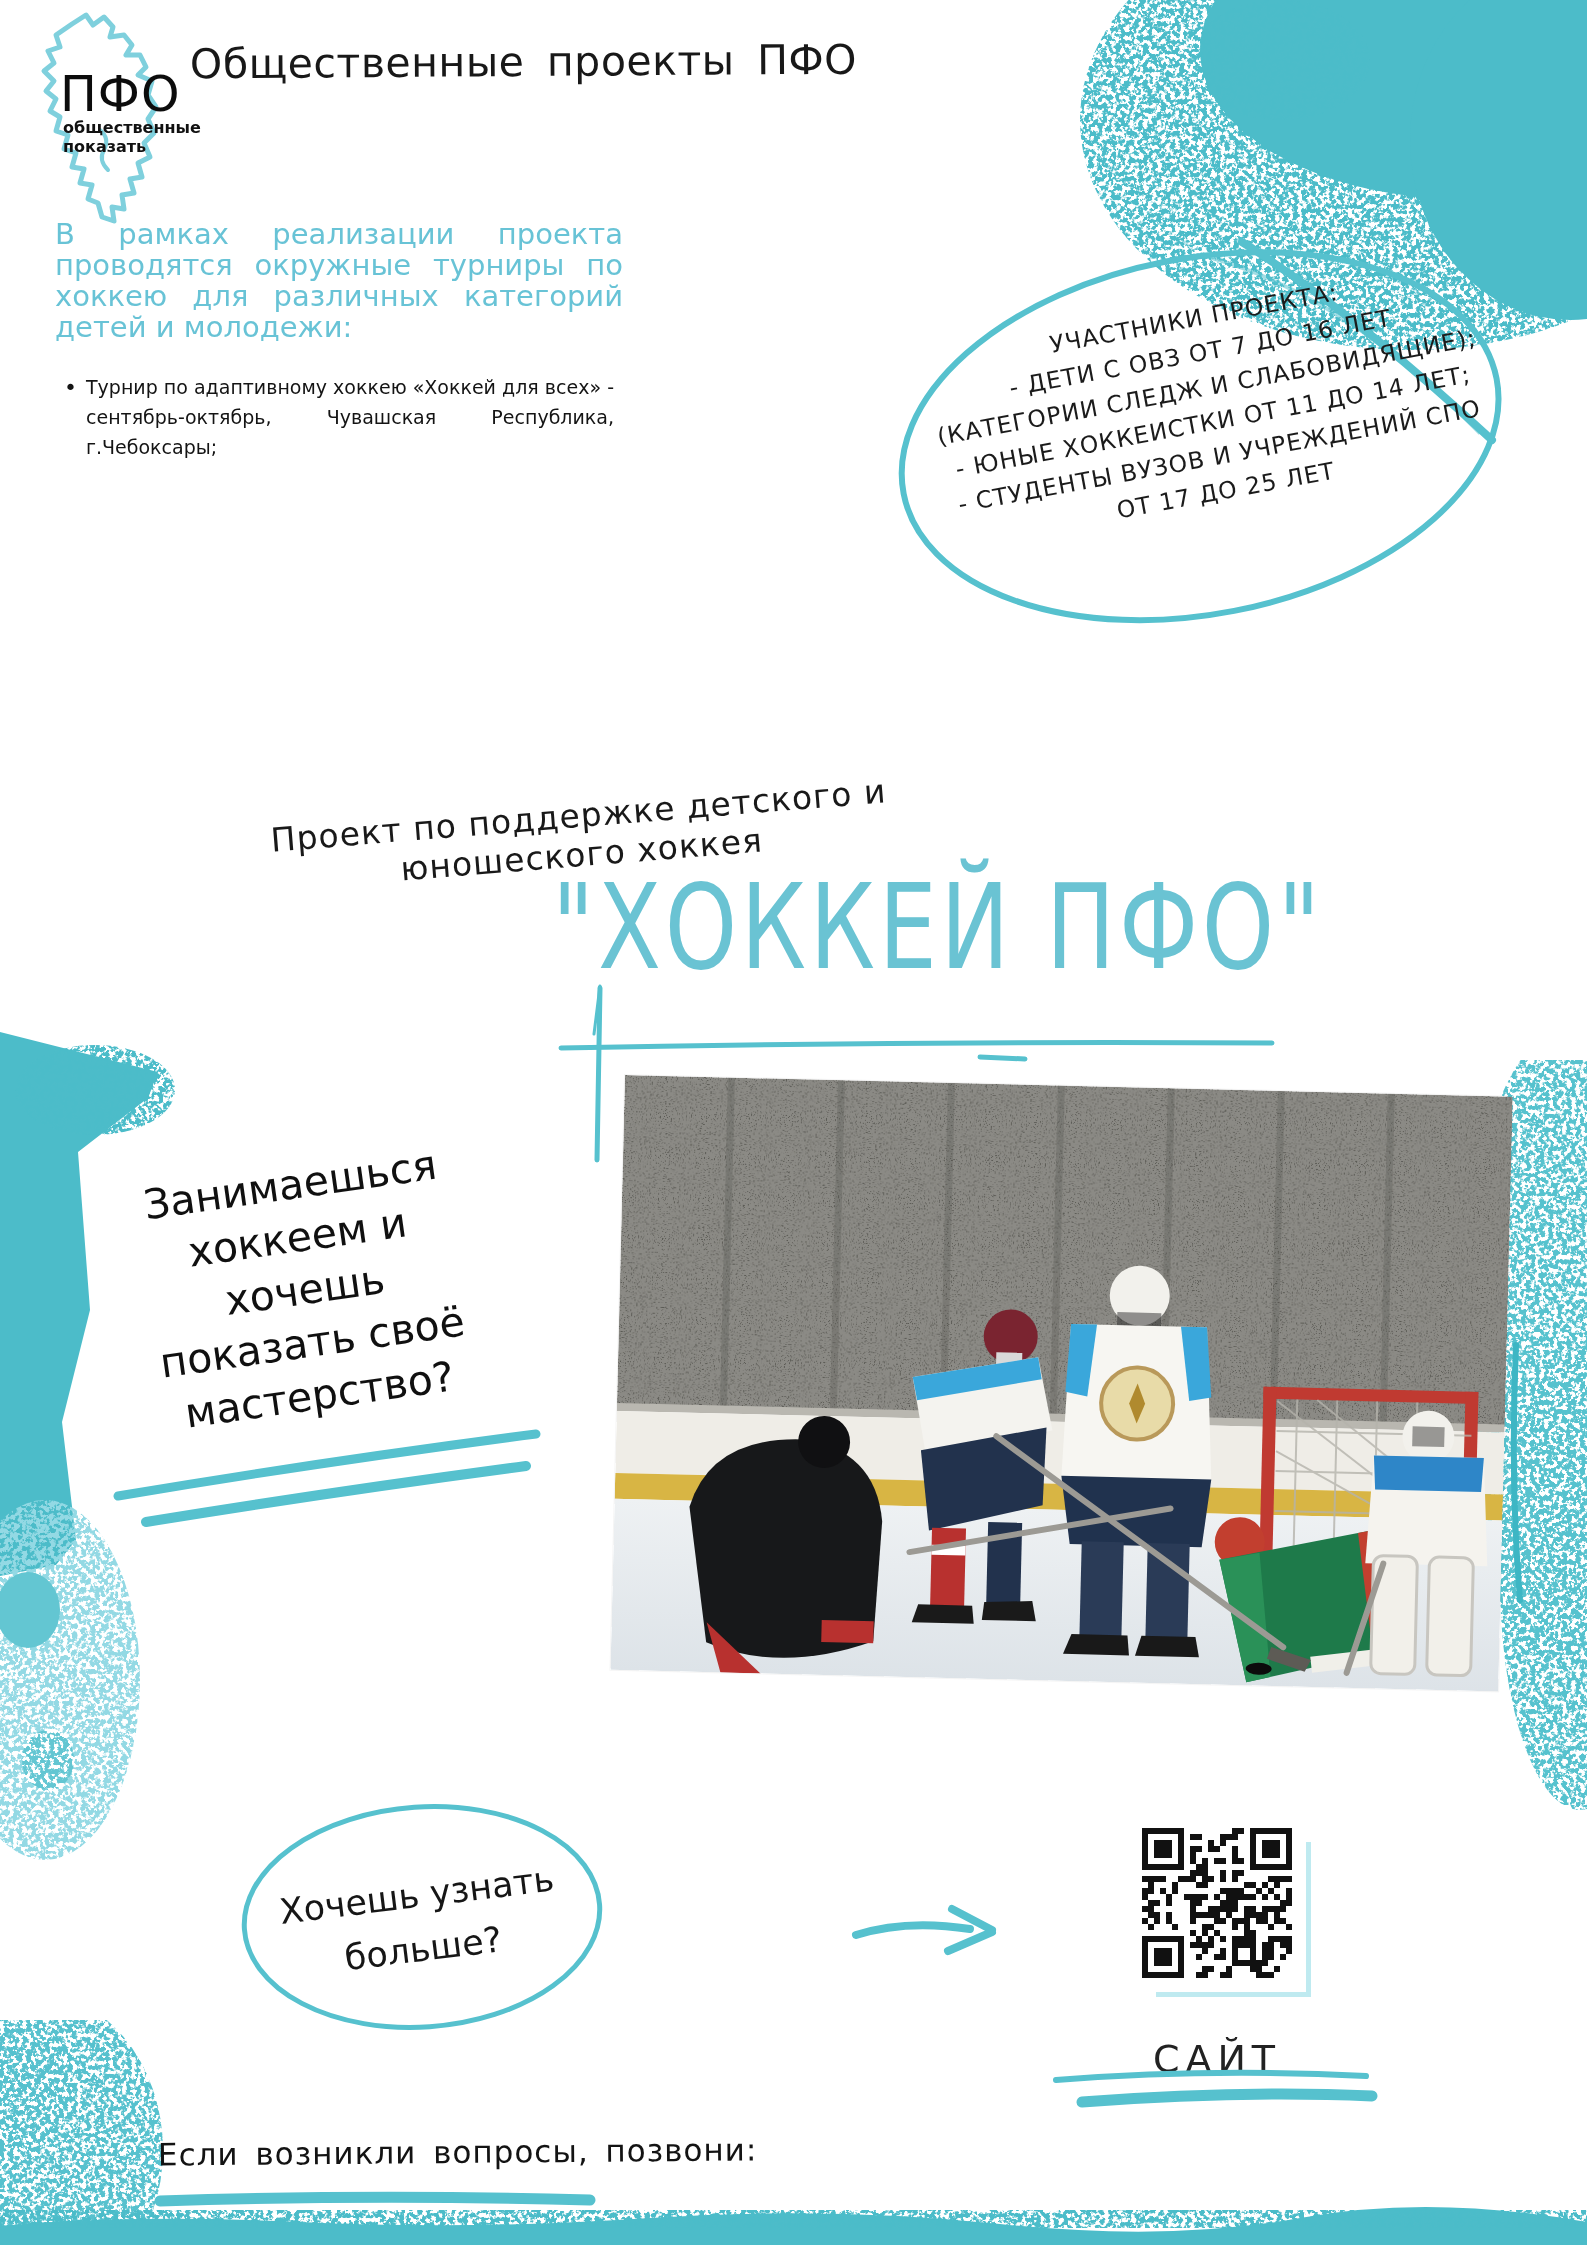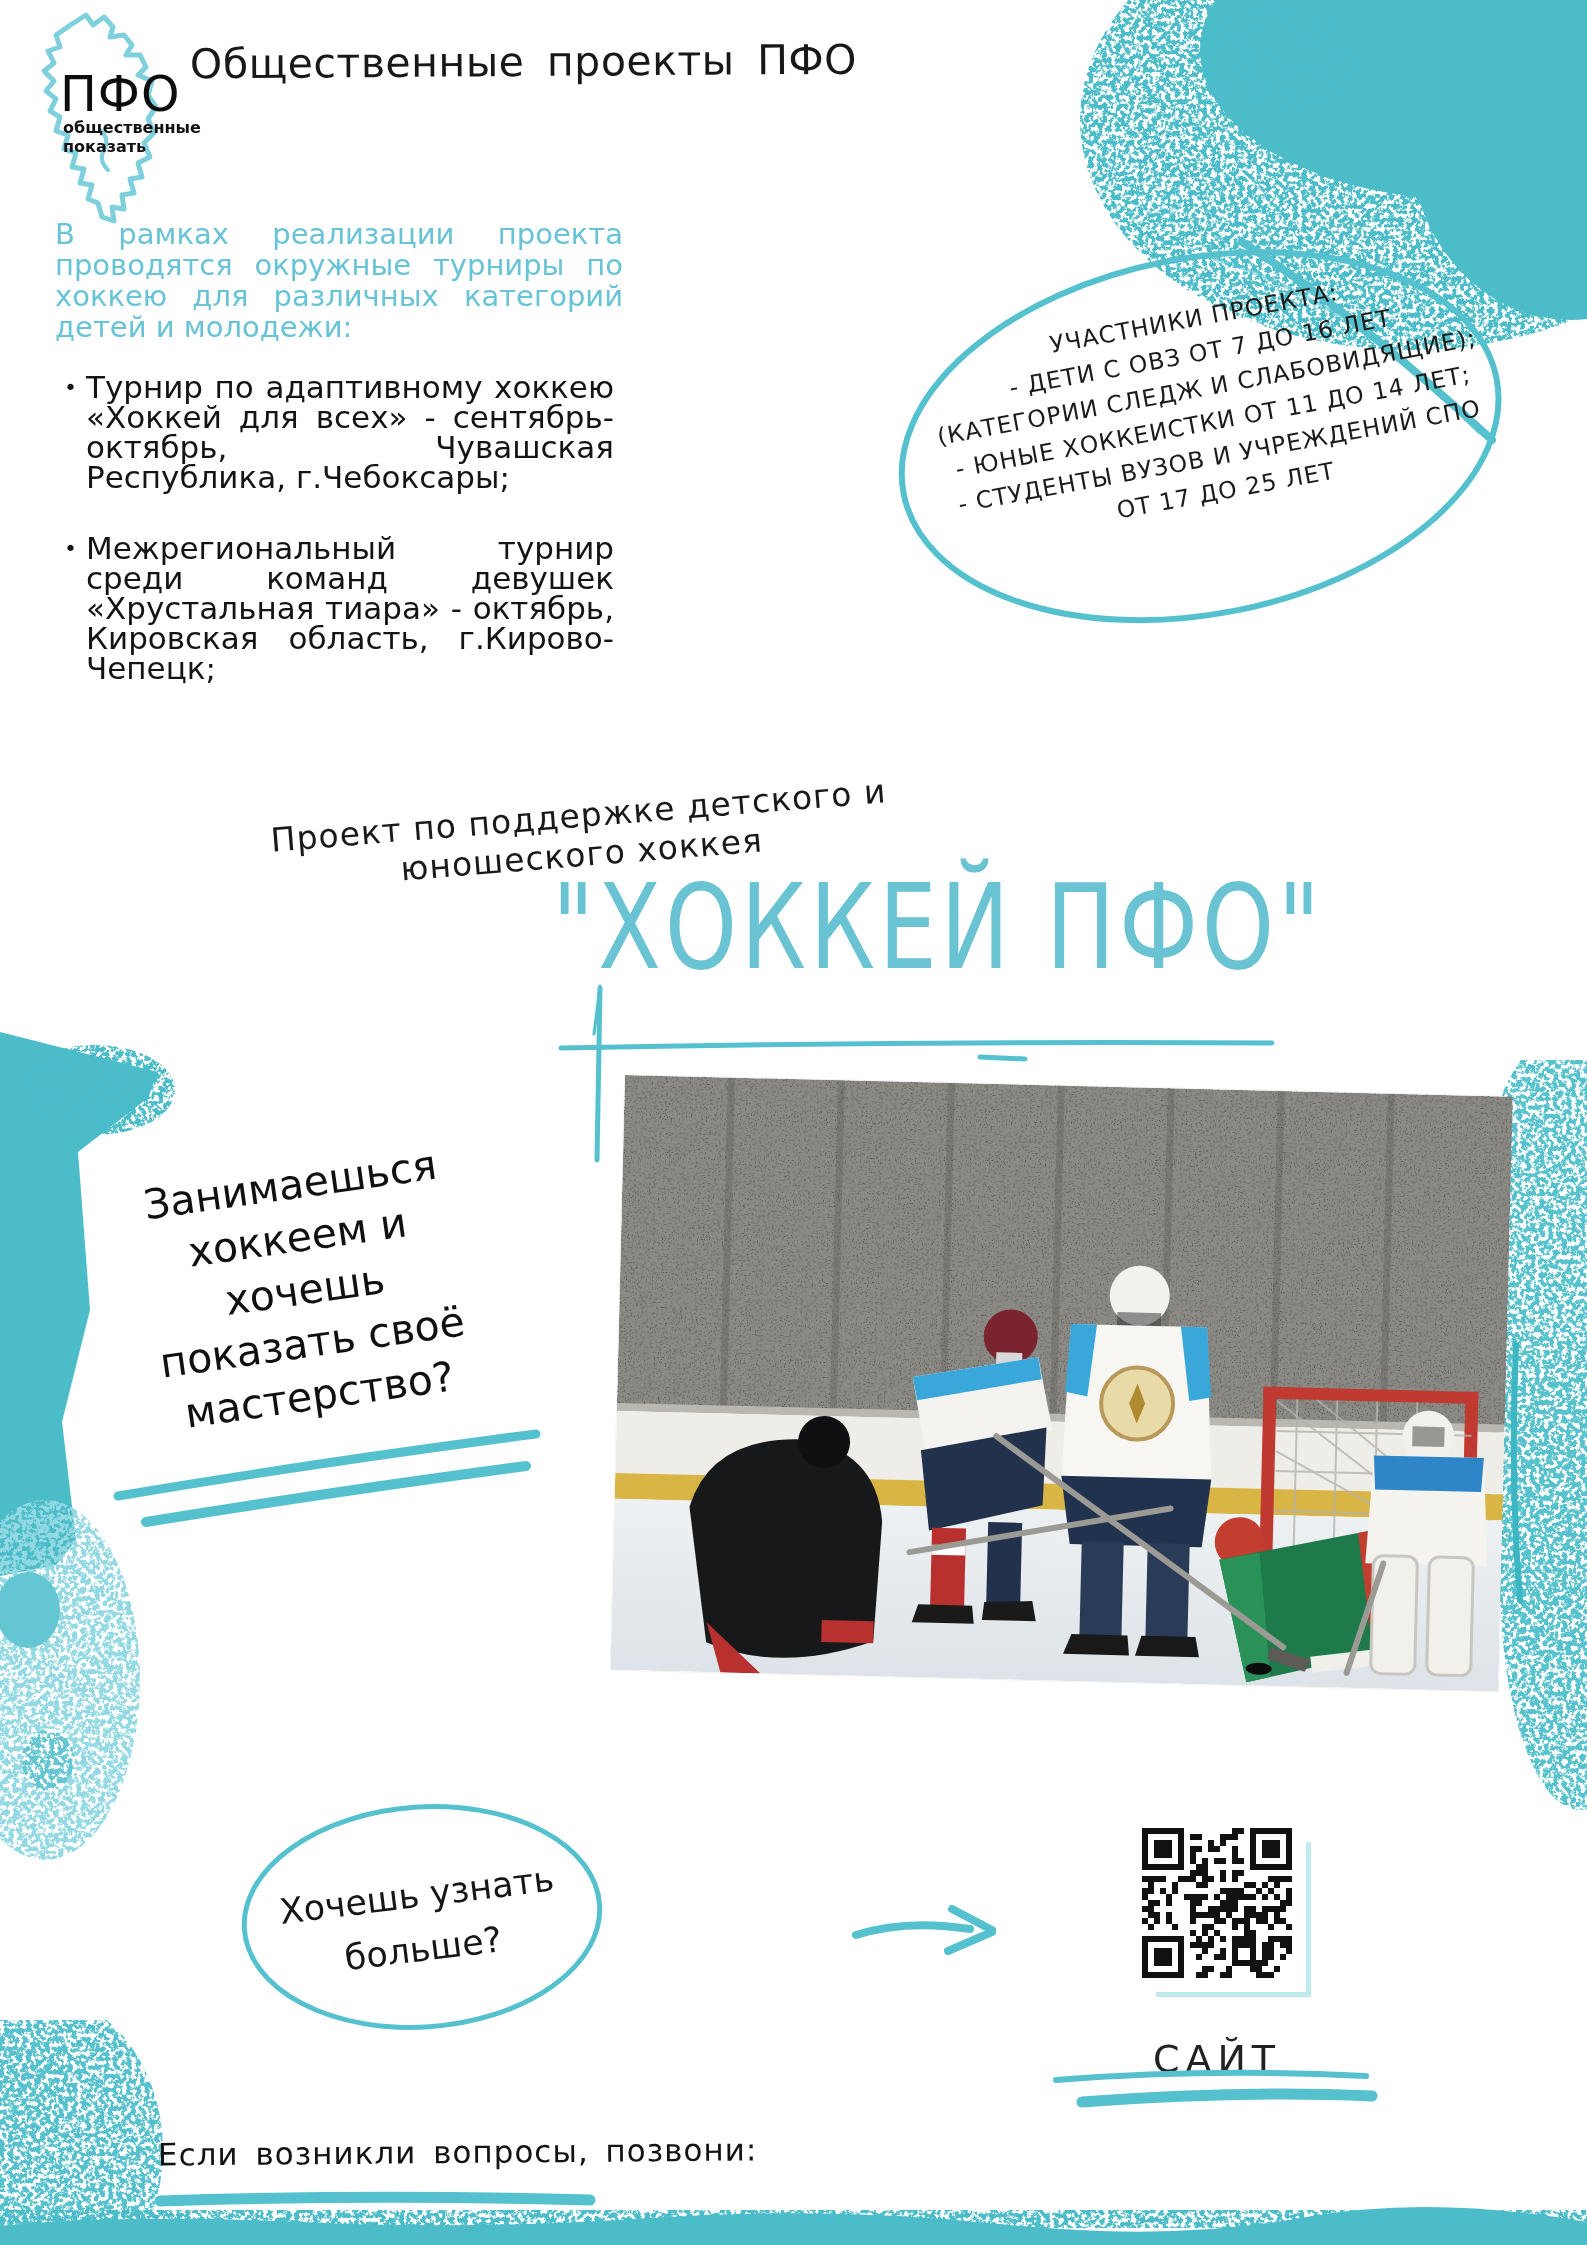--- a/index.html
+++ b/index.html
@@ -13,21 +13,21 @@
   .logo-map{left:14px;top:10px;width:160px;height:220px;}
   .logo-acronym{left:60px;top:66px;font-size:49px;font-weight:normal;letter-spacing:1px;color:#0c0c0c;}
   .logo-sub{left:63px;top:118px;font-size:16px;font-weight:bold;line-height:19px;color:#111;}
   .header-title{left:190px;top:38px;font-size:41px;letter-spacing:.5px;word-spacing:9px;color:#181818;transform:rotate(-.4deg);}
 
   
   .intro{left:55px;top:219px;width:568px;font-size:29px;line-height:31px;
          color:#68c3d6;text-align:justify;font-weight:500;}
   .tournaments{left:62px;top:372px;width:552px;margin:0;padding:0;list-style:none;}
   .tournaments li{position:relative;padding-left:24px;margin-bottom:41px;
-         font-size:31px;line-height:30px;text-align:justify;color:#141414;}
+         font-size:19px;line-height:30px;text-align:justify;color:#141414;}
   .tournaments li::before{content:"•";position:absolute;left:2px;top:1px;font-size:22px;}
 
   
   .bubble-wrap{left:880px;top:238px;width:650px;height:390px;transform:rotate(-2deg);}
   .bubble-text{left:930px;top:300px;width:560px;transform:rotate(-10.5deg);
       text-align:center;font-size:23.5px;line-height:35px;letter-spacing:1px;color:#1b1b1b;font-weight:500;}
   .bubble-text span{display:block;}
 
   
   .kicker{left:155px;top:796px;width:850px;text-align:center;font-size:33px;
@@ -119,21 +119,20 @@
 <div class="abs logo-sub">
   <div>общественные</div>
   <div>показать</div>
 </div>
 <div class="abs header-title">Общественные проекты ПФО</div>
 
 <div class="abs intro">В рамках реализации проекта проводятся окружные турниры по хоккею для различных категорий детей и молодежи:</div>
 
 <ul class="abs tournaments">
   <li>Турнир по адаптивному хоккею «Хоккей для всех» - сентябрь-октябрь, Чувашская Республика, г.Чебоксары;</li>
-  <li>Межрегиональный турнир среди команд девушек «Хрустальная тиара» - октябрь, Кировская область, г.Кирово-Чепецк;</li>
 </ul>
 
 <svg class="abs bubble-wrap" viewBox="0 0 650 390">
   <ellipse cx="320" cy="198" rx="302" ry="178" fill="none" stroke="#56c1ce" stroke-width="6" stroke-linecap="round" transform="rotate(-9 320 198)"></ellipse>
   <path d="M330,18 Q470,60 600,205" fill="none" stroke="#56c1ce" stroke-width="4" opacity=".55"></path>
 </svg>
 <svg class="abs" style="left:1180px;top:228px;" width="330" height="230" viewBox="0 0 330 230">
   <path d="M62,14 Q175,85 312,212" fill="none" stroke="#56c1ce" stroke-width="8" stroke-linecap="round"></path>
 </svg>
 <div class="abs bubble-text">

